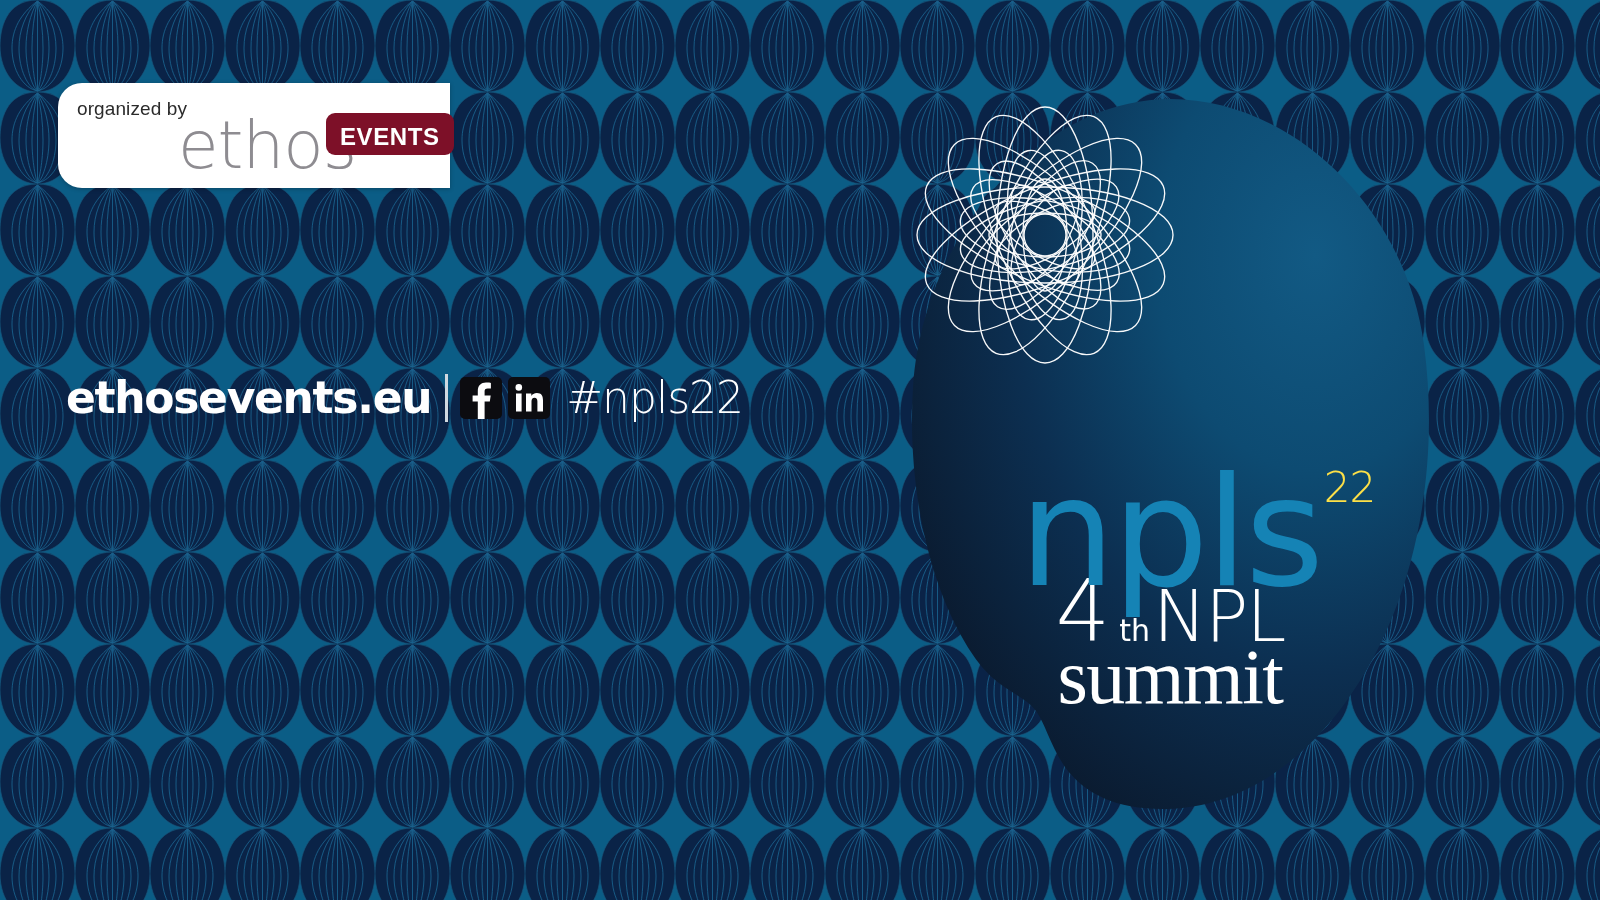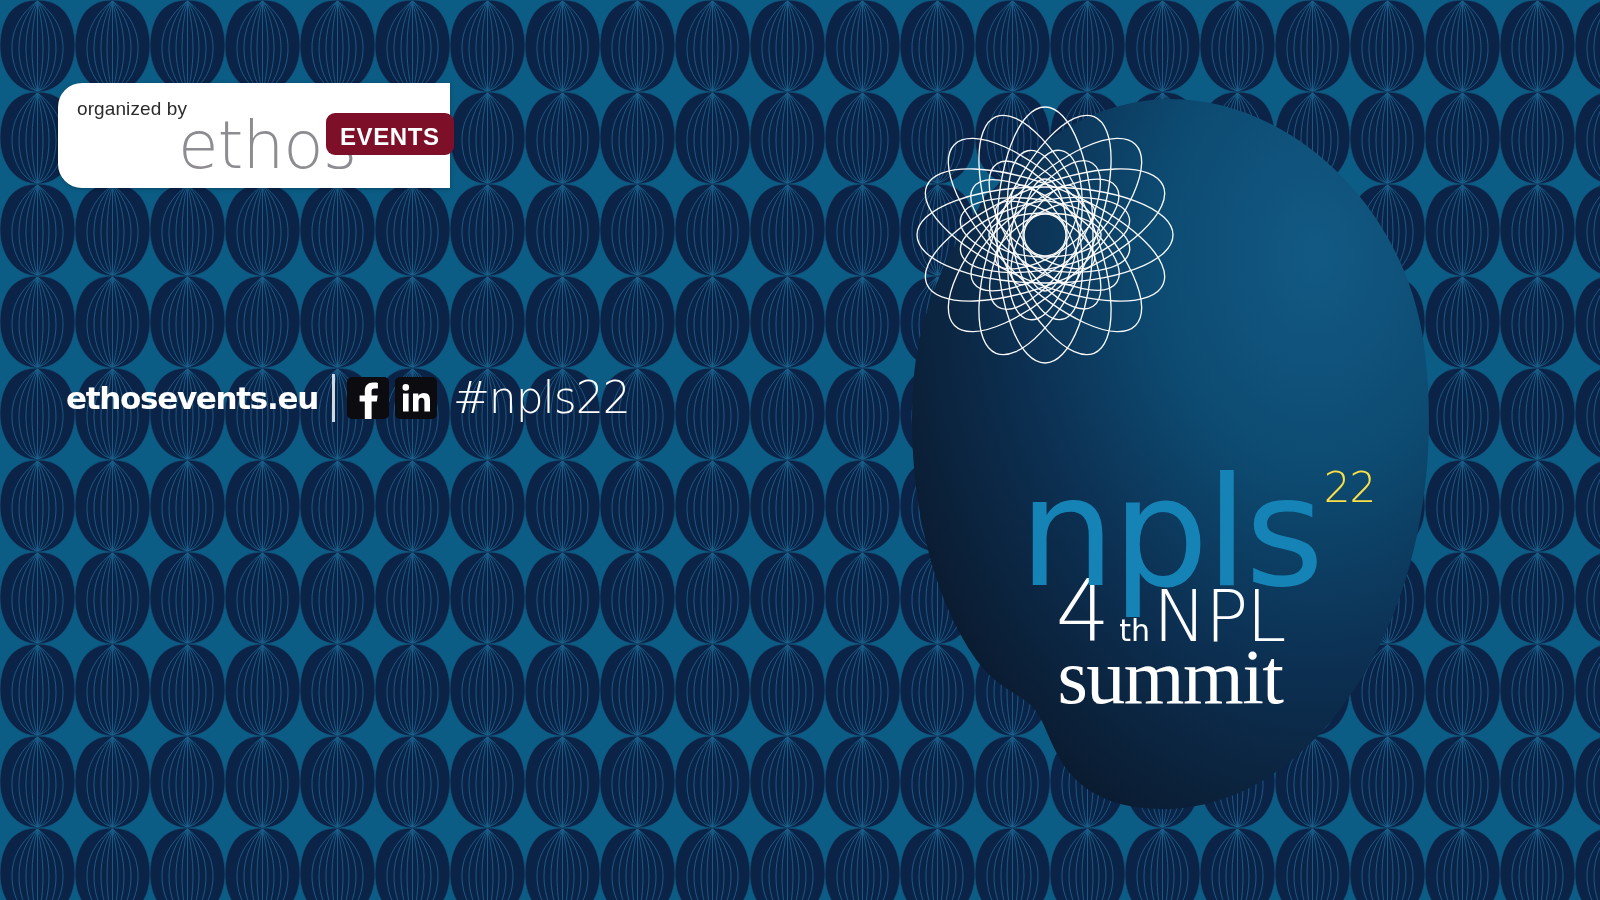--- a/index.html
+++ b/index.html
@@ -96,21 +96,21 @@
     font-family:"DejaVu Sans", sans-serif;
   }
   #line-links {
     margin-top:14px;
     display:flex;
     align-items:center;
     gap:0;
     white-space:nowrap;
   }
   #site-url {
-    font-size:31px;
+    font-size:44px;
     font-weight:bold;
     letter-spacing:-1.3px;
     line-height:1;
     color:#ffffff;
     font-family:"DejaVu Sans", sans-serif;
   }
   #link-divider {
     width:3px; height:48px;
     background:#cfd8e0;
     margin:0 12px 0 14px;

